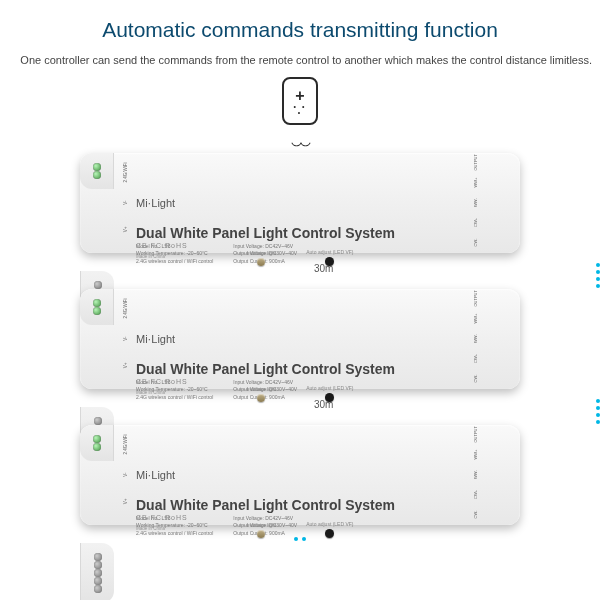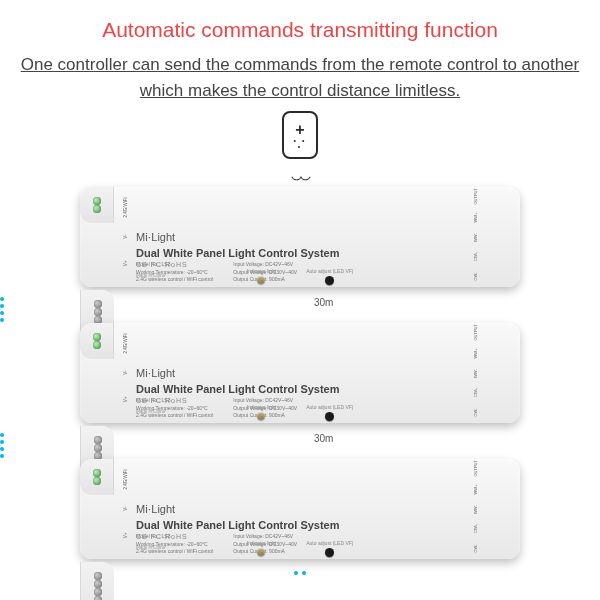--- a/index.html
+++ b/index.html
@@ -5,33 +5,32 @@
   * { box-sizing: border-box; margin: 0; padding: 0; }
   body {
     width: 600px;
     height: 600px;
     background: #fff;
     font-family: Arial, Helvetica, sans-serif;
     overflow: hidden;
     position: relative;
   }
   .title {
-    color: #ef4444;
+    color: #0c4a6e;
     font-size: 21px;
     font-weight: 500;
     text-align: center;
     padding-top: 18px;
   }
   .desc {
     color: #444;
-    font-size: 17px;
-    text-align: center;
+    font-size: 11px;
+    text-align: right;
     padding: 10px 8px 0 8px;
     line-height: 1.5;
-    text-decoration: underline;
   }
   .stage {
     width: 600px;
     position: relative;
     text-align: center;
     padding-top: 8px;
   }
   .remote {
     width: 36px;
     height: 48px;
@@ -109,21 +108,21 @@
   .center {
     flex: 1;
     padding: 8px 30px 6px 56px;
     position: relative;
     text-align: left;
   }
   .brand {
     font-size: 11px; color: #555; font-weight: 500;
   }
   .prod {
-    font-size: 11px; color: #444; font-weight: bold; margin-top: 4px;
+    font-size: 14px; color: #444; font-weight: bold; margin-top: 16px;
   }
   .specs {
     display: flex; gap: 20px; margin-top: 2px;
   }
   .specs-col { font-size: 5px; color: #777; line-height: 1.5; }
   .ce {
     position: absolute; left: 56px; bottom: 22px;
     font-size: 7px; color: #888; letter-spacing: 1px;
   }
   .made {
@@ -147,21 +146,21 @@
   }
   .ind-btn {
     width: 9px; height: 9px; border-radius: 50%;
     background: #1a1a1a;
     box-shadow: 0 1px 1px rgba(0,0,0,0.4);
   }
 
   .between {
     height: 30px;
     position: relative;
-    text-align: left;
+    text-align: right;
   }
   .dotcol {
     display: inline-flex; flex-direction: column; gap: 3px; align-items: center;
     padding-top: 3px;
   }
   .dotcol .d { width: 4px; height: 4px; border-radius: 50%; background: #00b7e6; }
   .between .dist {
     position: absolute;
     left: 50%; margin-left: 14px;
     top: 50%; transform: translateY(-50%);

